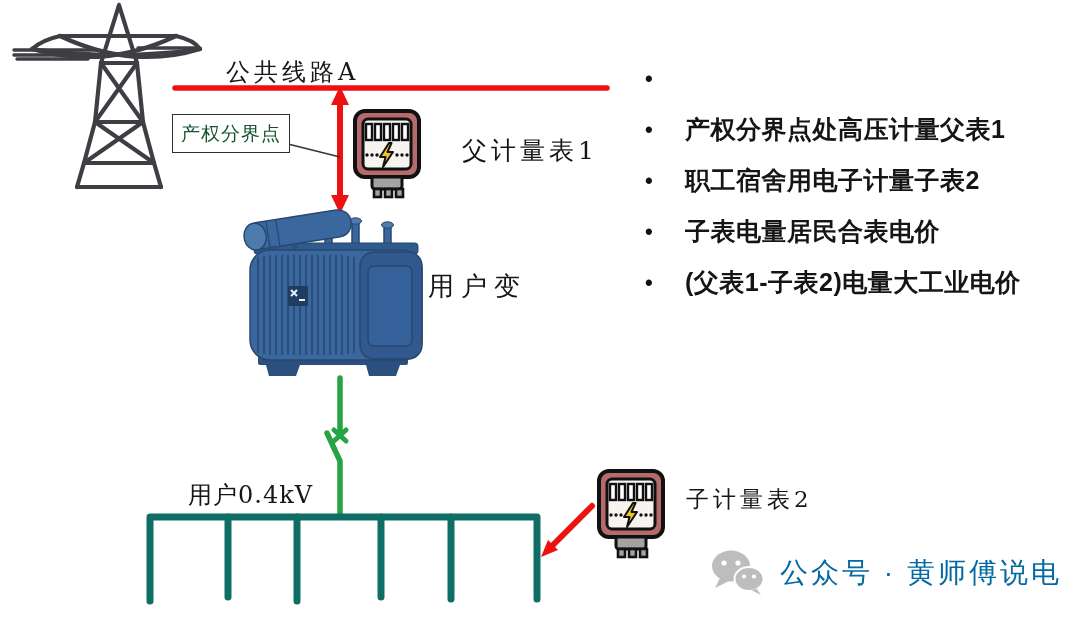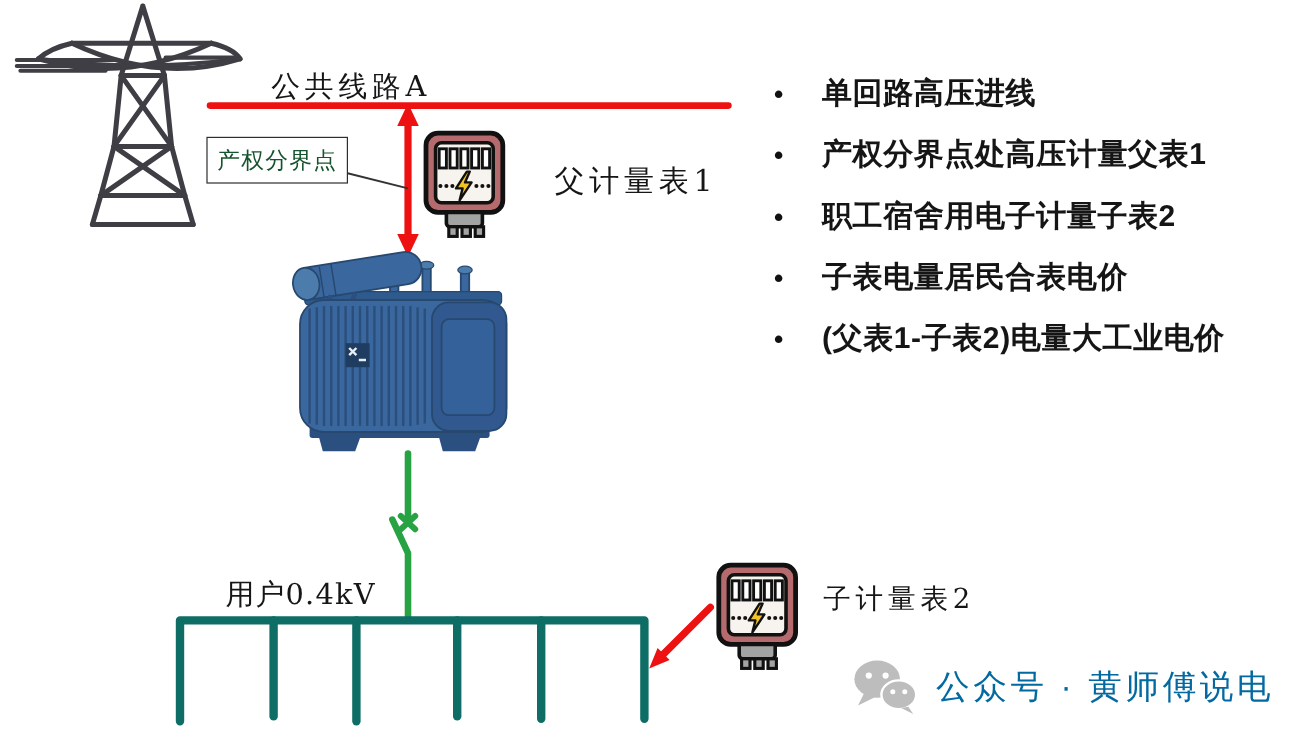--- a/index.html
+++ b/index.html
@@ -182,28 +182,28 @@
         <rect x="44" y="81" width="7" height="8"></rect>
     </g>
   </svg>
 
   <div class="lbl lbl-public">公共线路A</div>
   <div class="boundary-box">
     <span>产权分界点</span>
   </div>
   <div class="lbl lbl-meter1">父计量表1</div>
   <div class="lbl lbl-transformer">
+    <div>用户变</div>
   </div>
   <div class="lbl lbl-bus">用户0.4kV</div>
   <div class="lbl lbl-meter2">子计量表2</div>
 
   <ul class="bullet-list">
     <li>
       <span class="marker">•</span>
-      <span>单回路高压进线</span>
     </li>
     <li>
       <span class="marker">•</span>
       <span>产权分界点处高压计量父表1</span>
     </li>
     <li>
       <span class="marker">•</span>
       <span>职工宿舍用电子计量子表2</span>
     </li>
     <li>

